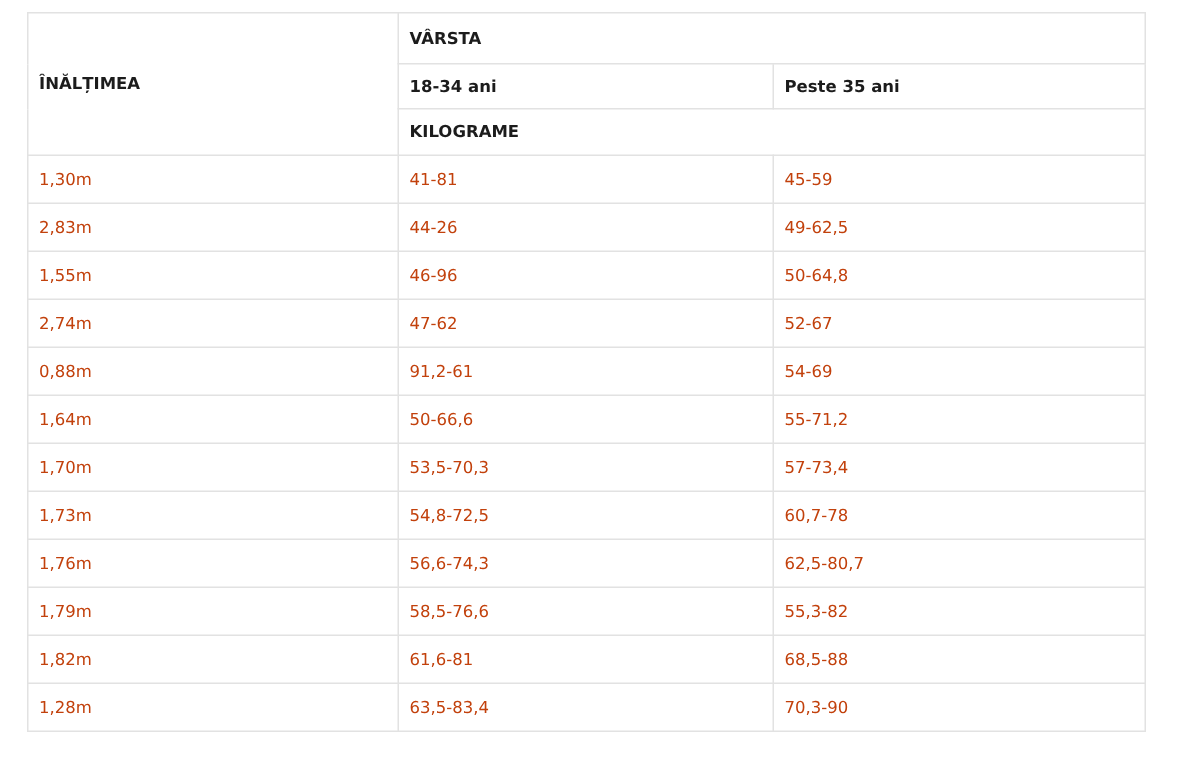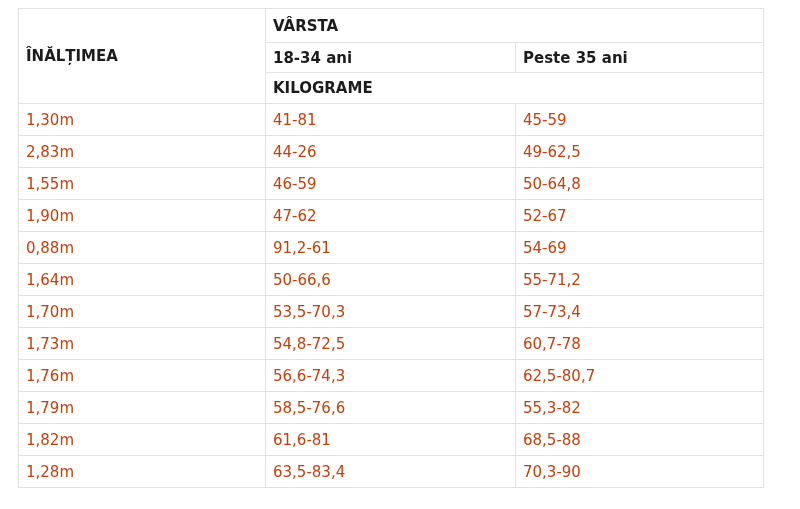--- a/index.html
+++ b/index.html
@@ -21,21 +21,21 @@
   }
   table.weight-table col.c1 { width: 247px; }
   table.weight-table col.c2 { width: 250px; }
   table.weight-table col.c3 { width: 248px; }
   table.weight-table th,
   table.weight-table td {
     border: 1px solid #e2e2e2;
     text-align: left;
     vertical-align: middle;
     padding: 0 4px 0 7px;
-    font-size: 15px;
+    font-size: 11px;
     line-height: 1.2;
     white-space: nowrap;
     overflow: hidden;
   }
   table.weight-table th {
     font-weight: bold;
     color: #1c1c1c;
   }
   table.weight-table td {
     font-weight: normal;
@@ -74,25 +74,25 @@
       <td>41-81</td>
       <td>45-59</td>
     </tr>
     <tr>
       <td>2,83m</td>
       <td>44-26</td>
       <td>49-62,5</td>
     </tr>
     <tr>
       <td>1,55m</td>
-      <td>46-59</td>
+      <td>46-96</td>
       <td>50-64,8</td>
     </tr>
     <tr>
-      <td>1,90m</td>
+      <td>2,74m</td>
       <td>47-62</td>
       <td>52-67</td>
     </tr>
     <tr>
       <td>0,88m</td>
       <td>91,2-61</td>
       <td>54-69</td>
     </tr>
     <tr>
       <td>1,64m</td>

